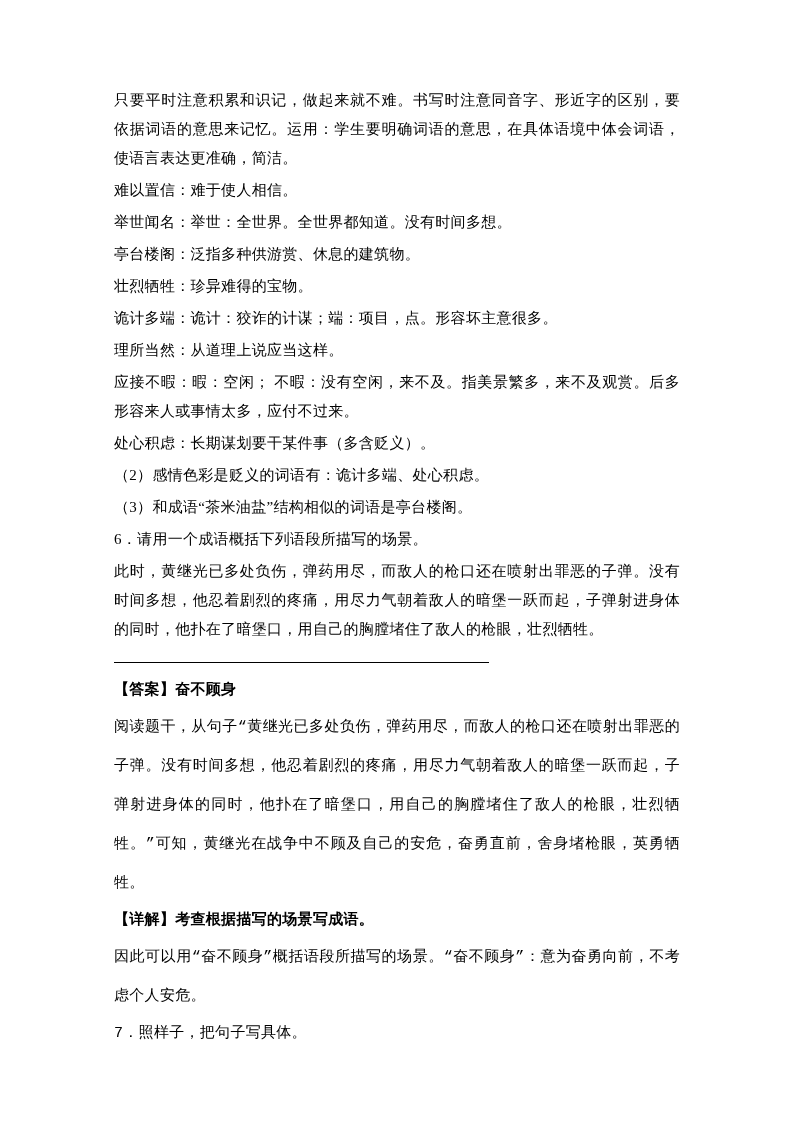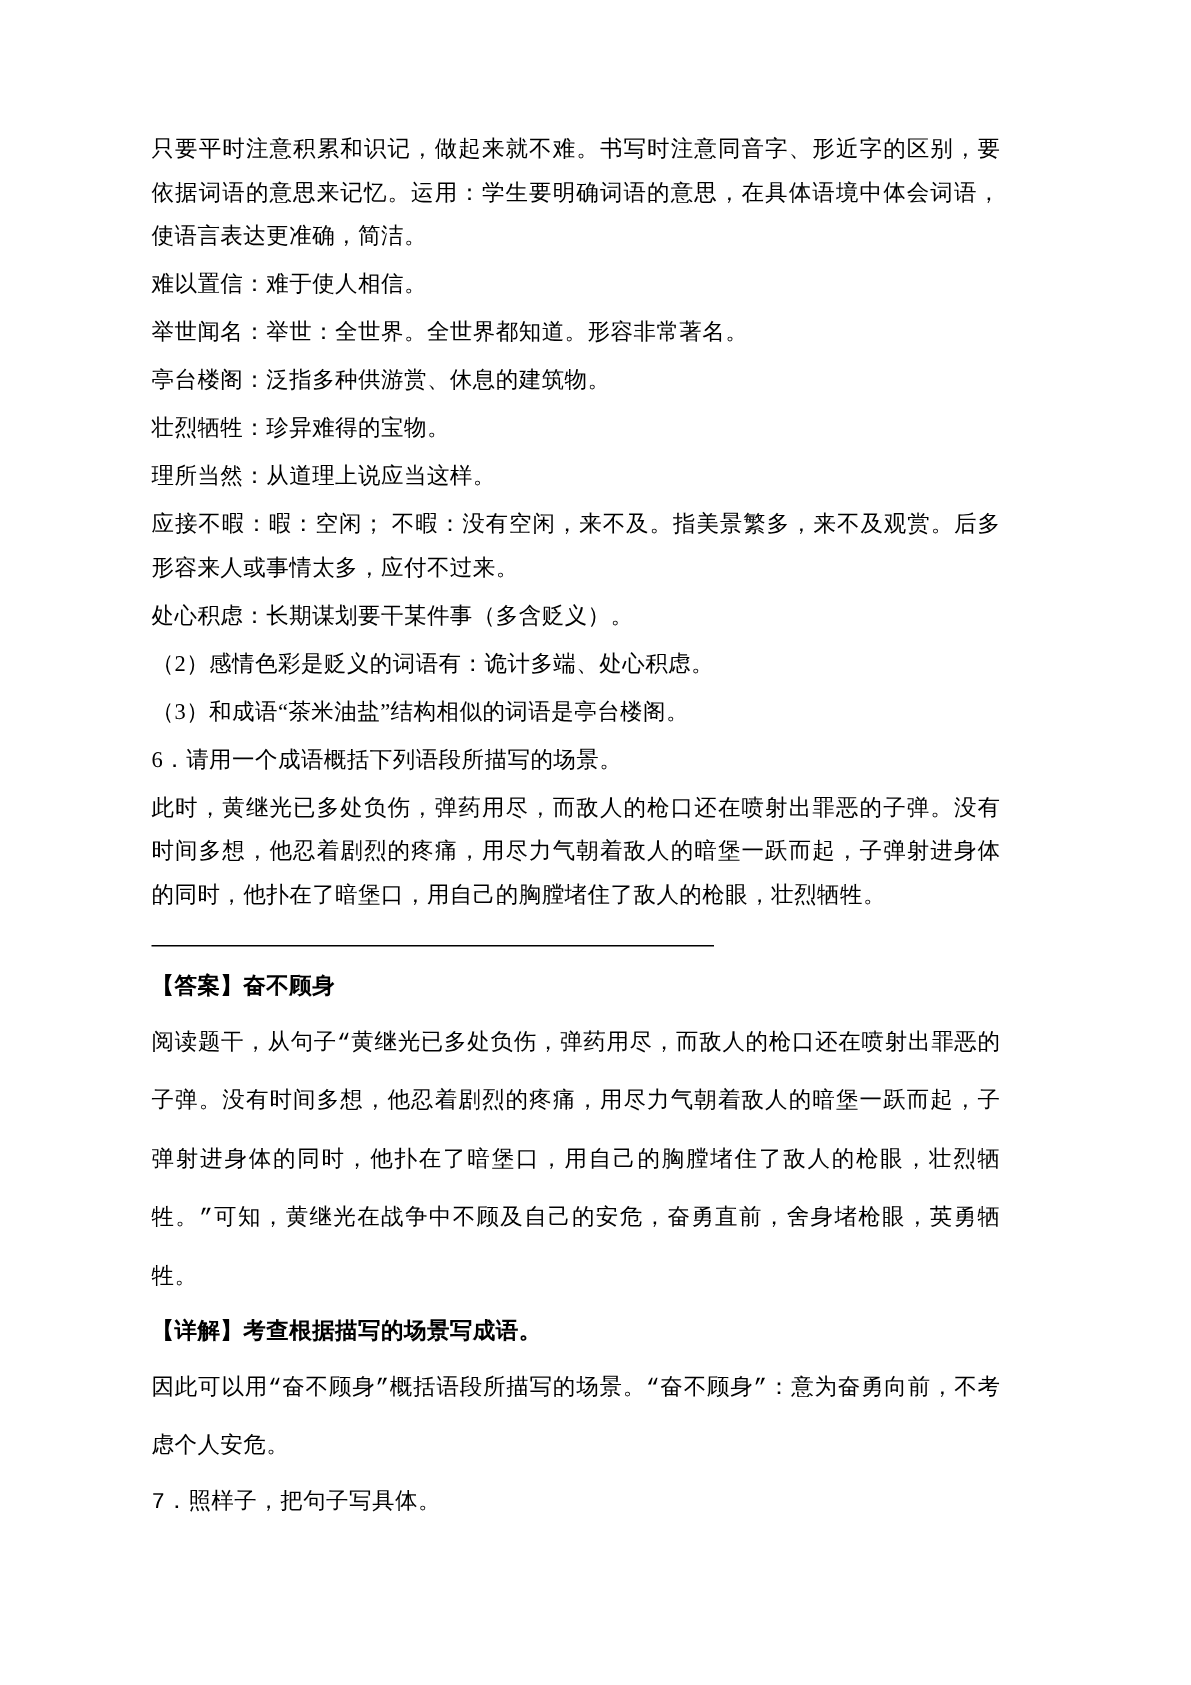--- a/index.html
+++ b/index.html
@@ -13,21 +13,21 @@
     height: 1123px;
     margin: 0 auto;
     background: #ffffff;
     overflow: hidden;
     font-family: "Liberation Serif", "DejaVu Serif", serif;
     color: #000000;
   }
   .content {
     position: absolute;
     top: 86px;
-    left: 101px;
+    left: 114px;
     width: 566px;
   }
   .para {
     font-size: 15px;
     line-height: 29px;
     margin: 0 0 3px 0;
     text-align: justify;
     letter-spacing: 0.3px;
     word-break: break-all;
   }
@@ -50,23 +50,24 @@
   }
 </style>
 </head>
 <body>
 
 <div class="page">
   <div class="content">
 
     <p class="para">只要平时注意积累和识记，做起来就不难。书写时注意同音字、形近字的区别，要依据词语的意思来记忆。运用：学生要明确词语的意思，在具体语境中体会词语，使语言表达更准确，简洁。</p>
     <p class="para">难以置信：难于使人相信。</p>
-    <p class="para">举世闻名：举世：全世界。全世界都知道。形容非常著名。</p>
+    <p class="para">举世闻名：举世：全世界。全世界都知道。没有时间多想。</p>
     <p class="para">亭台楼阁：泛指多种供游赏、休息的建筑物。</p>
     <p class="para">壮烈牺牲：珍异难得的宝物。</p>
+    <p class="para">诡计多端：诡计：狡诈的计谋；端：项目，点。形容坏主意很多。</p>
     <p class="para">理所当然：从道理上说应当这样。</p>
     <p class="para">应接不暇：暇：空闲； 不暇：没有空闲，来不及。指美景繁多，来不及观赏。后多形容来人或事情太多，应付不过来。</p>
     <p class="para">处心积虑：长期谋划要干某件事（多含贬义）。</p>
     <p class="para">（2）感情色彩是贬义的词语有：诡计多端、处心积虑。</p>
     <p class="para">（3）和成语“茶米油盐”结构相似的词语是亭台楼阁。</p>
     <p class="para">6．请用一个成语概括下列语段所描写的场景。</p>
     <p class="para">此时，黄继光已多处负伤，弹药用尽，而敌人的枪口还在喷射出罪恶的子弹。没有时间多想，他忍着剧烈的疼痛，用尽力气朝着敌人的暗堡一跃而起，子弹射进身体的同时，他扑在了暗堡口，用自己的胸膛堵住了敌人的枪眼，壮烈牺牲。</p>
 
     <div class="divider"></div>
 

